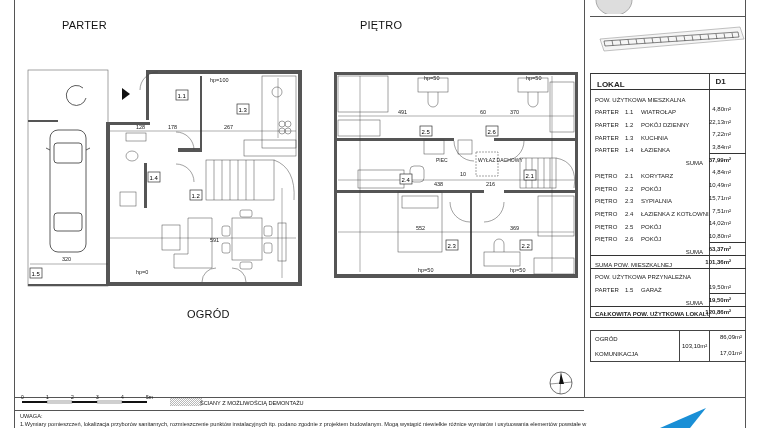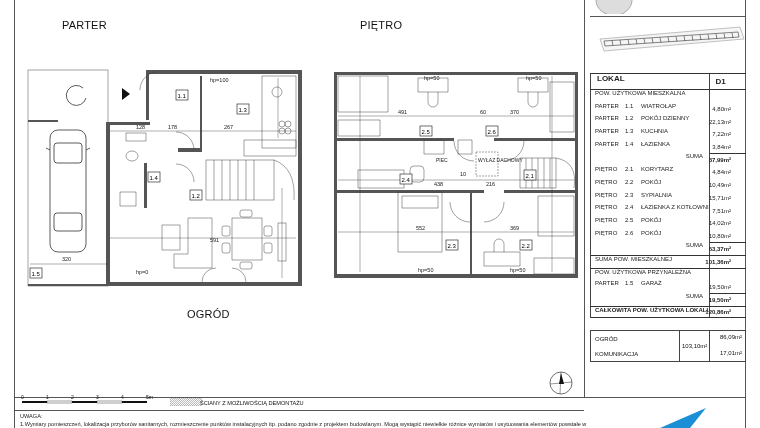--- a/index.html
+++ b/index.html
@@ -5,21 +5,21 @@
 *{box-sizing:border-box;margin:0;padding:0}
 body{width:760px;height:428px;background:#fff;font-family:"Liberation Sans",sans-serif;color:#111;position:relative;overflow:hidden}
 .frame-left{position:absolute;left:14px;top:0;width:1px;height:428px;background:#555}
 .frame-right{position:absolute;left:745px;top:0;width:1px;height:428px;background:#555}
 .frame-bottom-line{position:absolute;left:14px;top:397px;width:732px;height:1px;background:#555}
 .side-div{position:absolute;left:584px;top:0;width:1px;height:397px;background:#555}
 .title{position:absolute;font-size:11px;letter-spacing:0.2px}
 .plan{position:absolute}
 .plan svg{display:block}
 .table{position:absolute;left:590px;top:73px;width:156px;font-size:6px;color:#222}
-.trow{display:flex;align-items:flex-start;height:12.7px;border-left:1px solid #444}
+.trow{display:flex;align-items:flex-end;height:12.7px;border-left:1px solid #444}
 .trow .lbl{flex:1;padding-left:4px;white-space:nowrap;overflow:hidden}
 .trow .val{width:37px;text-align:right;padding-right:15px;border-left:1px solid #444;height:100%;display:flex;align-items:center;justify-content:flex-end}
 .trow.head{height:17px;border-top:1.5px solid #333;border-bottom:1.5px solid #333;font-weight:bold;font-size:8px}
 .trow.head .val{justify-content:center;font-size:8px}
 .trow.suma .val{border-top:1px solid #333;font-weight:bold}
 .trow.suma .lbl{text-align:right;padding-right:6px}
 .trow.total{border-top:1.5px solid #333;border-bottom:1.5px solid #333;font-weight:bold}
 .trow.total .val{font-weight:bold}
 .flr{display:inline-block;width:30px}
 .num{display:inline-block;width:16px}

